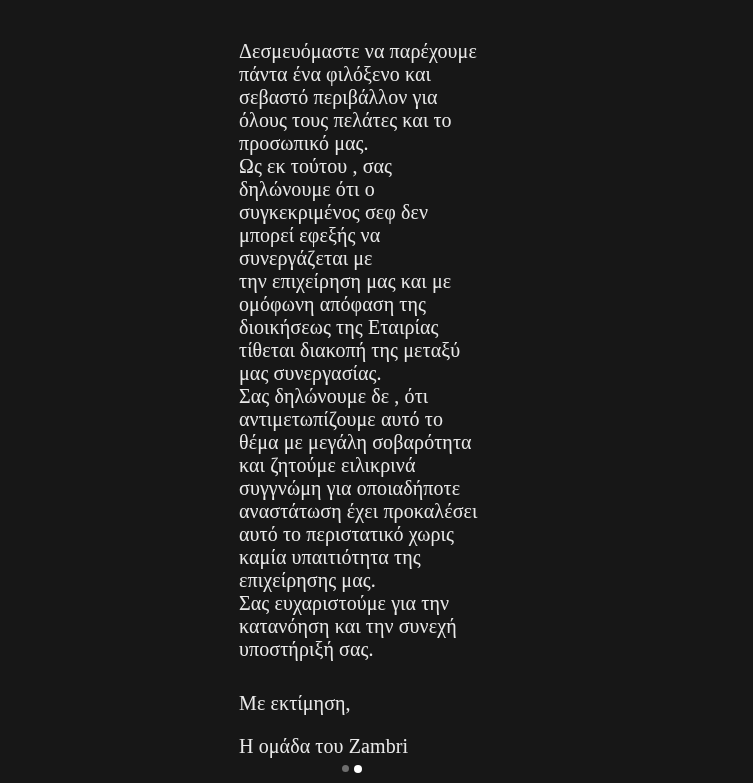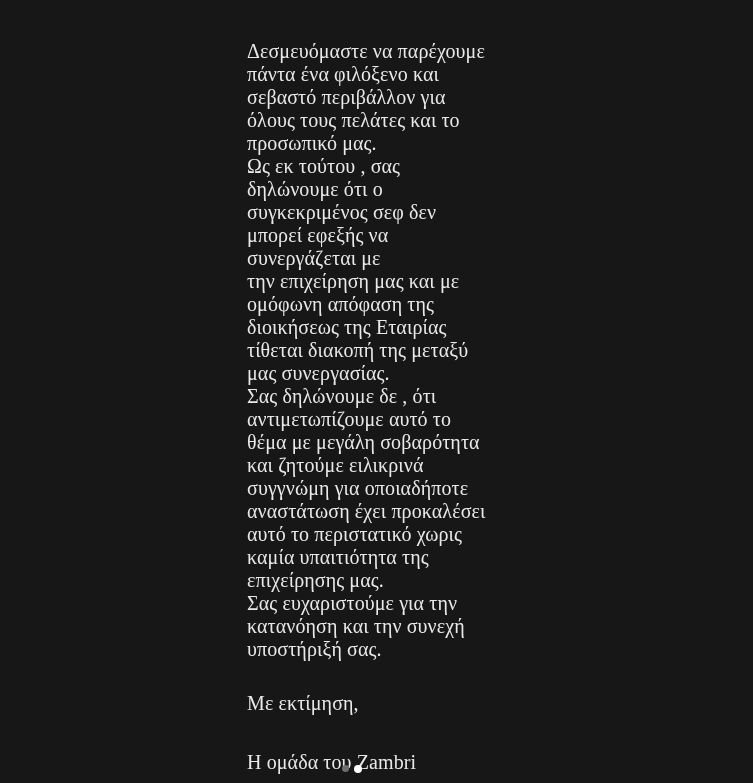--- a/index.html
+++ b/index.html
@@ -13,37 +13,37 @@
     overflow: hidden;
     position: relative;
     font-family: "Liberation Serif", "DejaVu Serif", serif;
   }
   .screen {
     position: absolute;
     inset: 0;
   }
   .statement {
     position: absolute;
-    left: 247px;
+    left: 239px;
     top: 40px;
     width: 270px;
     font-size: 20px;
     line-height: 23px;
     color: #e9e9e9;
     font-weight: 400;
     letter-spacing: 0.1px;
   }
   .statement-body {
     white-space: pre-line;
   }
   .statement-closing {
     margin-top: 31px;
   }
   .statement-signature {
-    margin-top: 36px;
+    margin-top: 20px;
   }
   .dots {
     position: absolute;
     left: 342px;
     top: 764px;
     height: 9px;
     display: flex;
     align-items: center;
     gap: 5px;
   }

